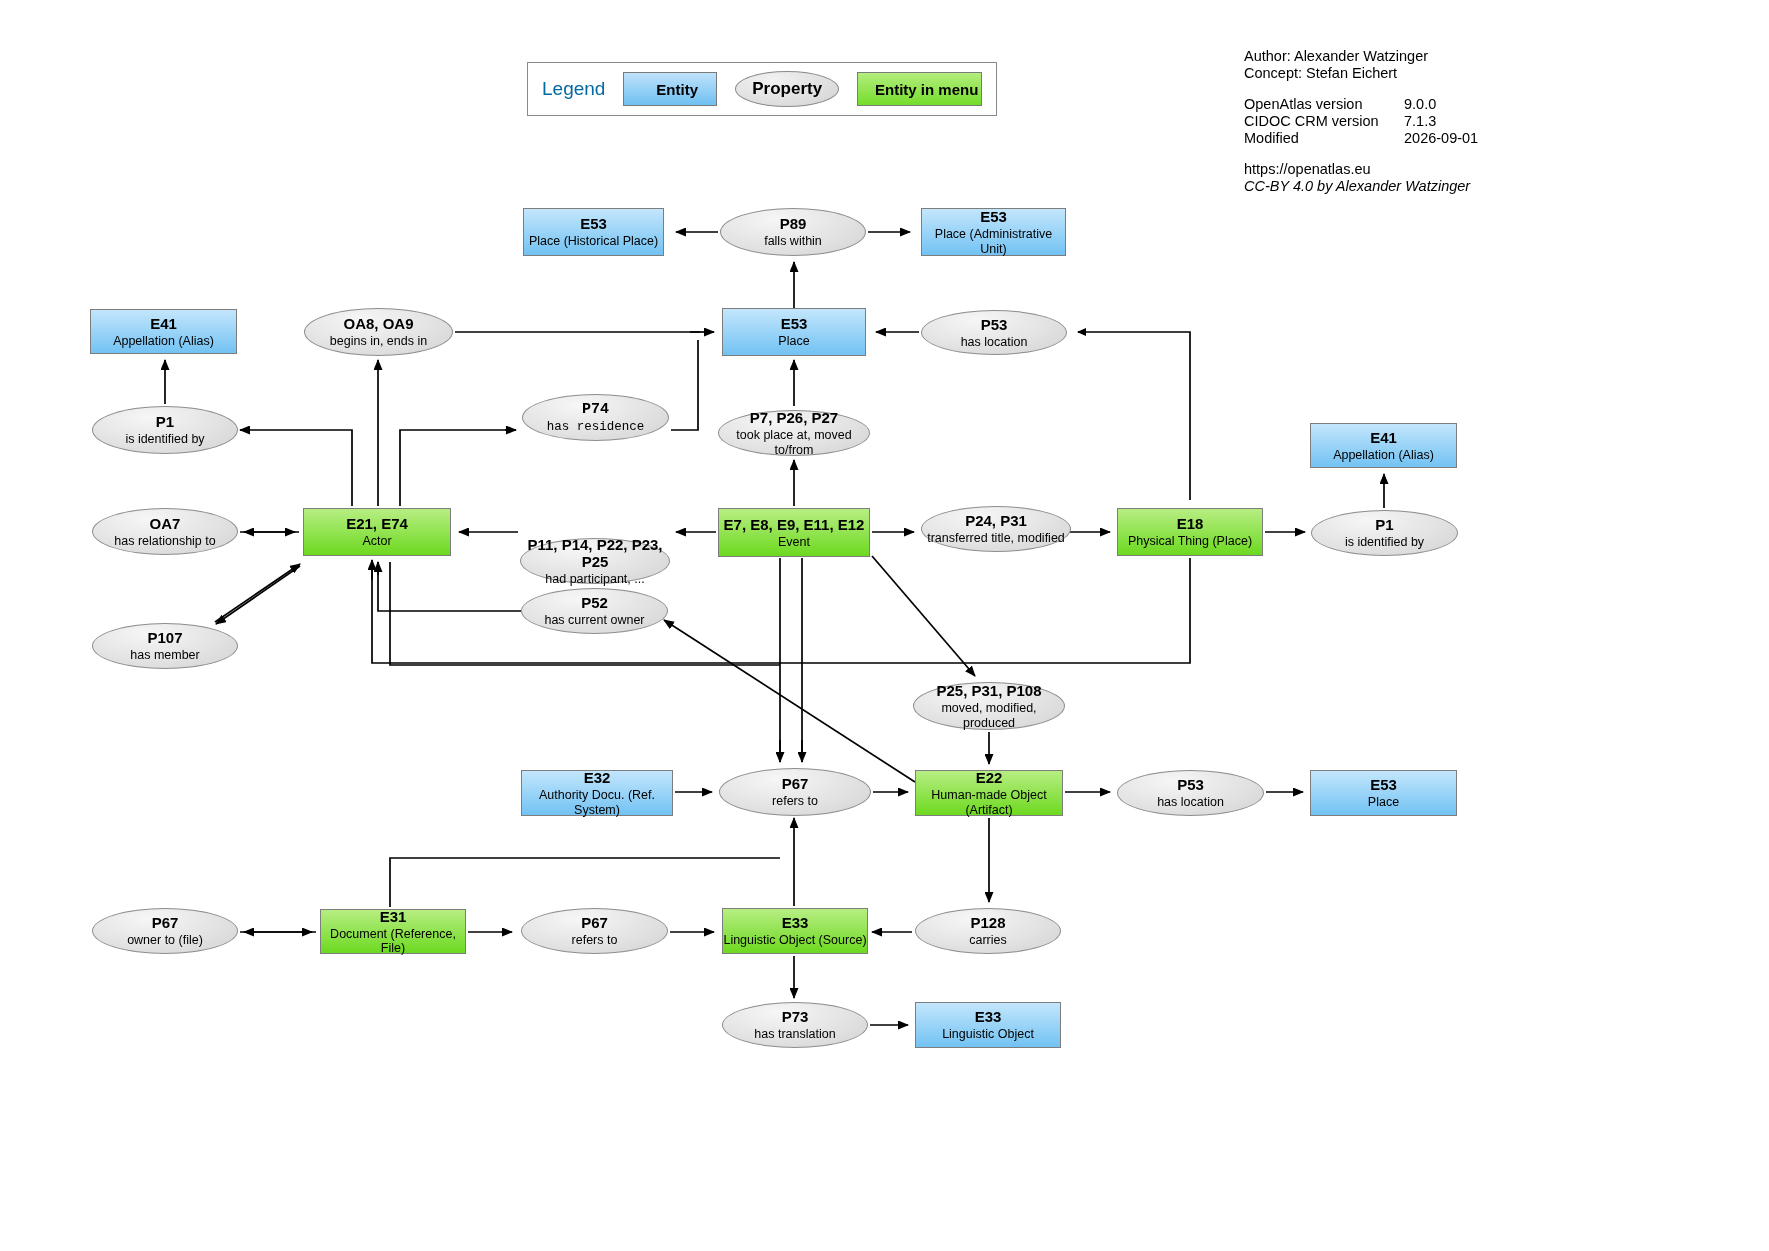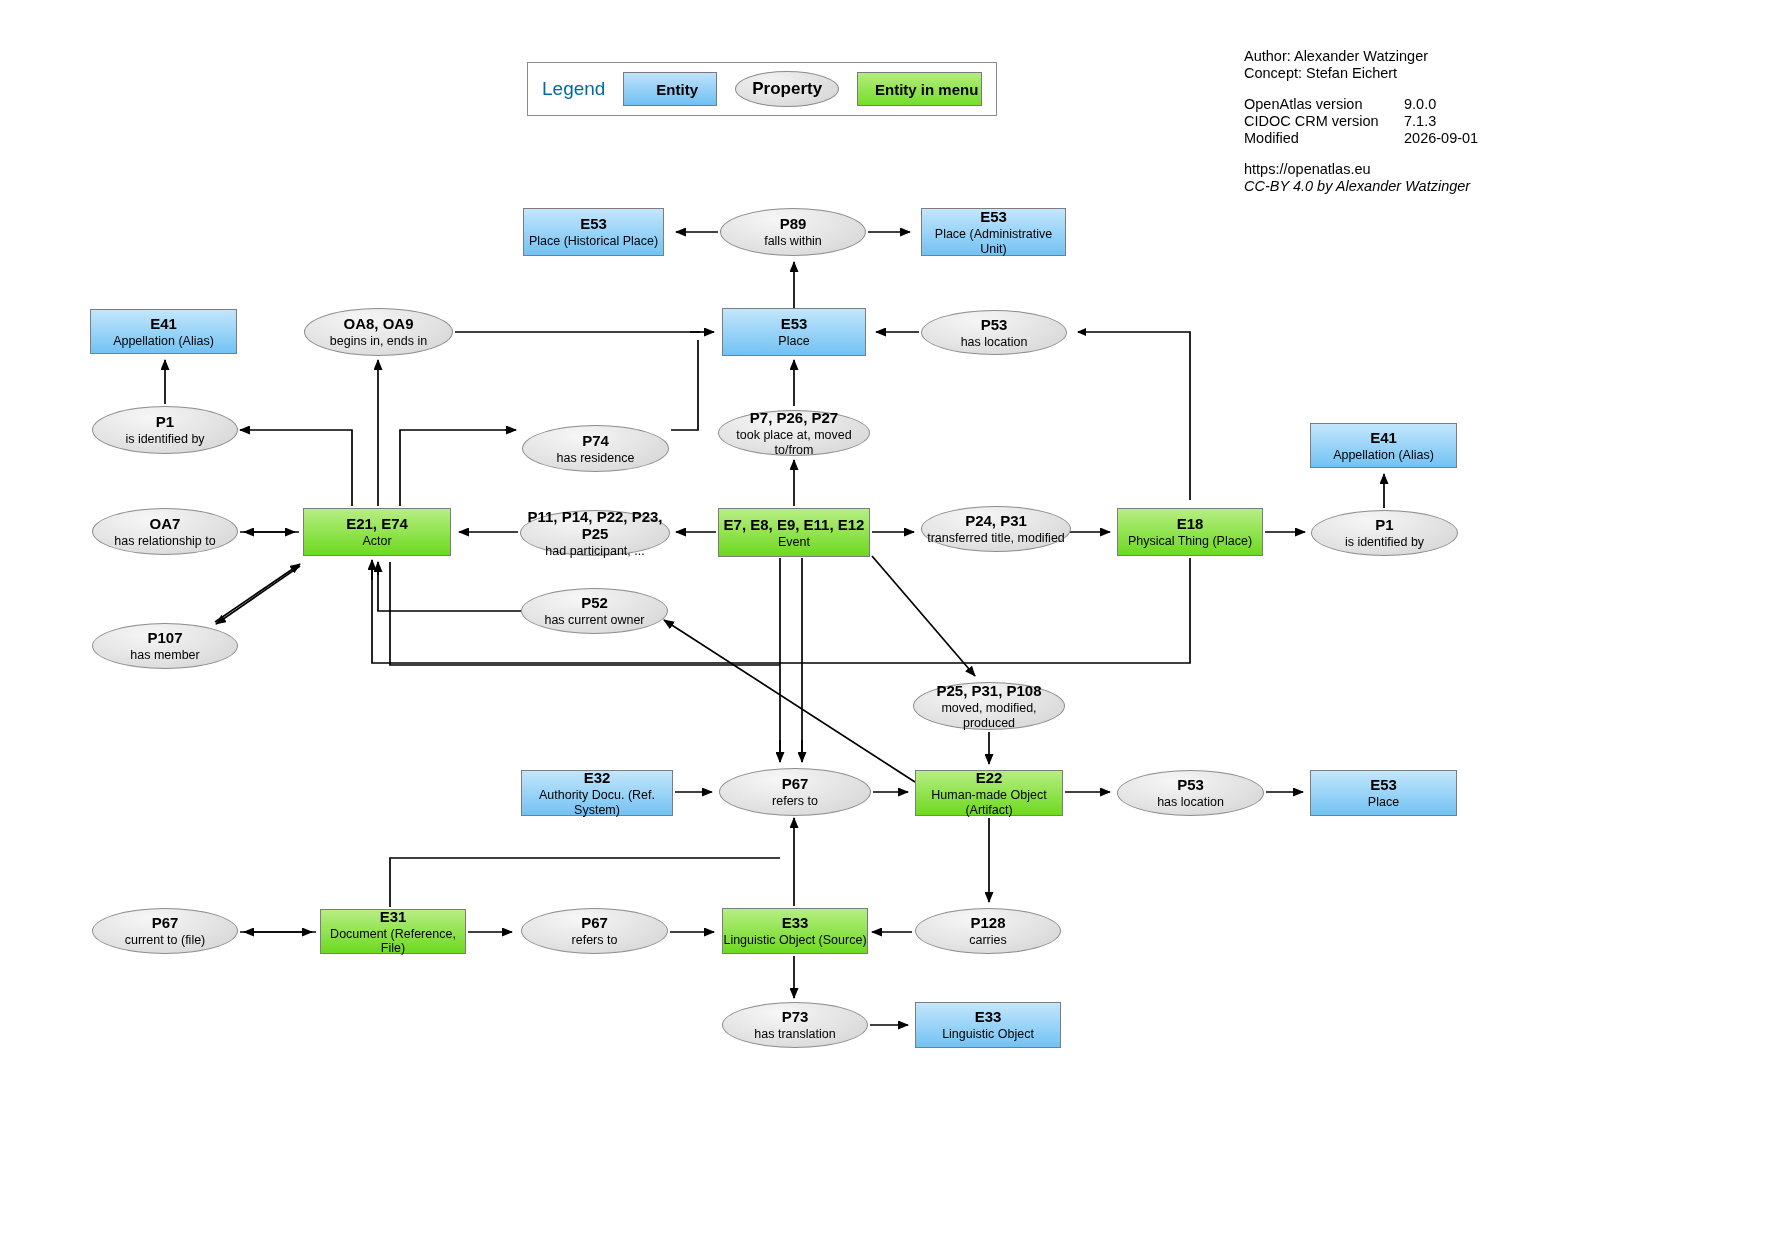--- a/index.html
+++ b/index.html
@@ -301,41 +301,41 @@
         <div class="t2">Place</div>
       </div>
       <div class="node ellipse" style="left: 921px; top: 310px; width: 146px; height: 45px;">
         <div class="t1">P53</div>
         <div class="t2">has location</div>
       </div>
       <div class="node ellipse" style="left: 92px; top: 406px; width: 146px; height: 48px;">
         <div class="t1">P1</div>
         <div class="t2">is identified by</div>
       </div>
-      <div class="node ellipse" style="left: 522px; top: 425px; width: 147px; height: 47px;">
+      <div class="node ellipse" style="left: 522px; top: 394px; width: 147px; height: 47px; font-family: Liberation Mono, monospace;">
         <div class="t1">P74</div>
         <div class="t2">has residence</div>
       </div>
       <div class="node ellipse" style="left: 718px; top: 410px; width: 152px; height: 46px;">
         <div class="t1">P7, P26, P27</div>
         <div class="t2">took place at, moved to/from</div>
       </div>
       <div class="node box entity" style="left: 1310px; top: 423px; width: 147px; height: 45px;">
         <div class="t1">E41</div>
         <div class="t2">Appellation (Alias)</div>
       </div>
       <div class="node ellipse" style="left: 92px; top: 508px; width: 146px; height: 47px;">
         <div class="t1">OA7</div>
         <div class="t2">has relationship to</div>
       </div>
       <div class="node box menu" style="left: 303px; top: 508px; width: 148px; height: 48px;">
         <div class="t1">E21, E74</div>
         <div class="t2">Actor</div>
       </div>
-      <div class="node ellipse" style="left: 520px; top: 510px; width: 150px; height: 46px;">
+      <div class="node ellipse" style="left: 520px; top: 538px; width: 150px; height: 46px;">
         <div class="t1">P11, P14, P22, P23, P25</div>
         <div class="t2">had participant, ...</div>
       </div>
       <div class="node box menu" style="left: 718px; top: 508px; width: 152px; height: 49px;">
         <div class="t1">E7, E8, E9, E11, E12</div>
         <div class="t2">Event</div>
       </div>
       <div class="node ellipse" style="left: 921px; top: 506px; width: 150px; height: 46px;">
         <div class="t1">P24, P31</div>
         <div class="t2">transferred title, modified</div>
@@ -375,21 +375,21 @@
       <div class="node ellipse" style="left: 1117px; top: 770px; width: 147px; height: 46px;">
         <div class="t1">P53</div>
         <div class="t2">has location</div>
       </div>
       <div class="node box entity" style="left: 1310px; top: 770px; width: 147px; height: 46px;">
         <div class="t1">E53</div>
         <div class="t2">Place</div>
       </div>
       <div class="node ellipse" style="left: 92px; top: 908px; width: 146px; height: 46px;">
         <div class="t1">P67</div>
-        <div class="t2">current to (file)</div>
+        <div class="t2">owner to (file)</div>
       </div>
       <div class="node box menu" style="left: 320px; top: 909px; width: 146px; height: 45px;">
         <div class="t1">E31</div>
         <div class="t2">Document (Reference, File)</div>
       </div>
       <div class="node ellipse" style="left: 521px; top: 908px; width: 147px; height: 46px;">
         <div class="t1">P67</div>
         <div class="t2">refers to</div>
       </div>
       <div class="node box menu" style="left: 722px; top: 908px; width: 146px; height: 46px;">

